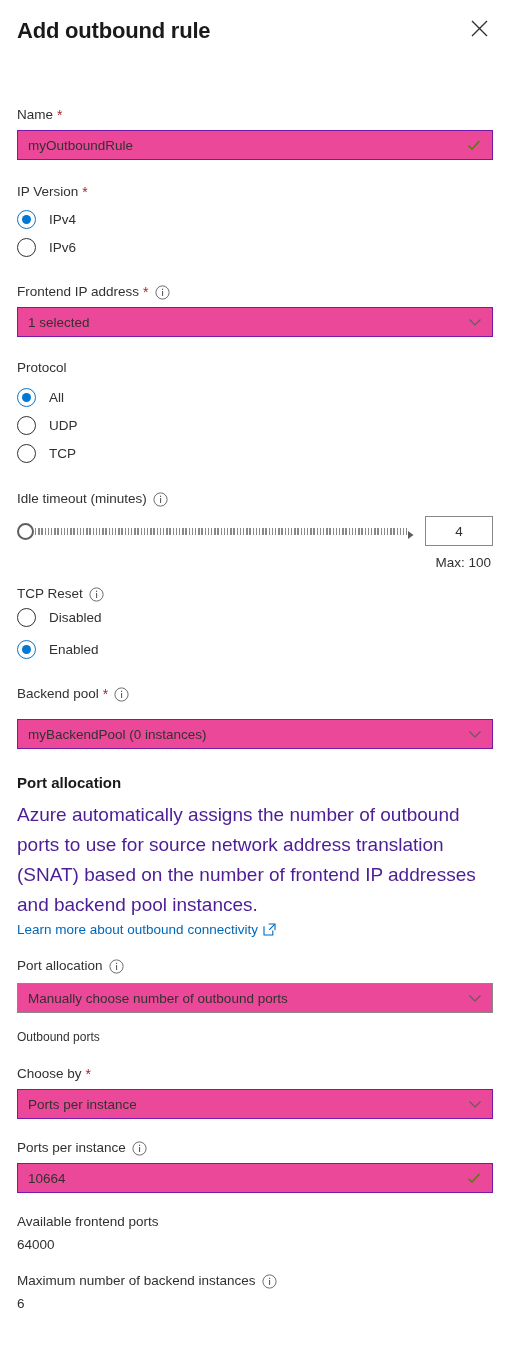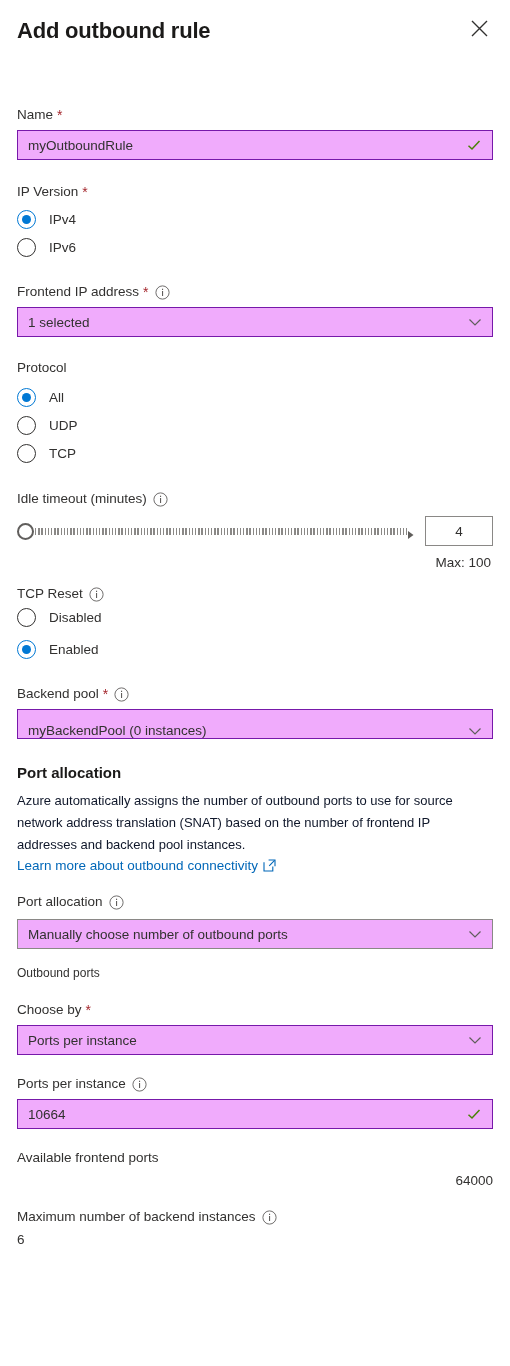--- a/index.html
+++ b/index.html
@@ -31,21 +31,21 @@
     display: flex; align-items: center; gap: 6px;
     font-size: 13.5px; color: #323130; line-height: 18px;
   }
   .req { color: #a4262c; font-size: 14px; line-height: 1; margin-left: -2px; }
 
   .info-icon { width: 15px; height: 15px; flex: 0 0 15px; display: inline-block; }
   .info-icon svg { display: block; }
 
   .input-box {
     position: relative; display: flex; align-items: center;
-    height: 30px; border: 1px solid #8a8886; background: #f0abfc;
+    height: 30px; border: 1px solid #8a8886; background: #ec4899;
     padding: 0 10px; font-size: 13.5px; color: #323130;
   }
   .input-box.purple { border-color: #7719aa; }
   .input-text { flex: 1 1 auto; white-space: nowrap; overflow: hidden; }
   .check-icon { width: 16px; height: 16px; flex: 0 0 16px; }
   .chev { width: 14px; height: 14px; flex: 0 0 14px; color: #605e5c; }
 
   
   .radio-row { display: flex; align-items: center; height: 28px; cursor: pointer; }
   .radio {
@@ -80,21 +80,21 @@
     font-size: 13.5px; color: #323130; margin-left: 10px; flex: 0 0 68px;
   }
   .max-text {
     text-align: right; font-size: 13.5px; color: #323130;
     margin-top: 9px; padding-right: 2px;
   }
 
   
   .section-head-bold { font-size: 15px; font-weight: bold; color: #1b1a19; }
   .section-head { font-size: 12px; font-weight: normal; color: #323130; }
-  .para { font-size: 13px; line-height: 22px; color: #0f172a; }
+  .para { font-size: 19px; line-height: 30px; color: #4c1d95; }
   .link {
     font-size: 13.5px; color: #0067b8; text-decoration: none;
     display: inline-flex; align-items: center; gap: 5px;
   }
   .ext-icon { width: 13px; height: 13px; }
   .static-val { font-size: 13.5px; color: #323130; }
 </style>
 </head>
 <body>
 
@@ -233,21 +233,21 @@
       <span>Backend pool</span>
       <span class="req">*</span>
       <span class="info-icon">
         <svg width="15" height="15" viewBox="0 0 15 15" fill="none" aria-hidden="true">
           <circle cx="7.5" cy="7.5" r="6.6" stroke="#605e5c" stroke-width="0.9"></circle>
           <rect x="7" y="6" width="1.1" height="5" fill="#605e5c"></rect>
           <rect x="7" y="3.7" width="1.1" height="1.3" fill="#605e5c"></rect>
         </svg>
       </span>
     </div>
-    <div class="input-box purple" style="margin-top:6px;align-items:flex-end;">
+    <div class="input-box purple" style="margin-top:16px;">
       <span class="input-text">myBackendPool (0 instances)</span>
       <span class="chev">
         <svg width="14" height="14" viewBox="0 0 14 14" fill="none" aria-hidden="true">
           <path d="M1.5 4.5 L7 10 L12.5 4.5" stroke="#605e5c" stroke-width="1.2" fill="none"></path>
         </svg>
       </span>
     </div>
   </div>
 
   <div class="field" style="margin-top:25px;">
@@ -317,21 +317,21 @@
     <div class="input-box purple" style="margin-top:6px;">
       <span class="input-text">10664</span>
       <span class="check-icon">
         <svg width="16" height="16" viewBox="0 0 16 16" fill="none" aria-hidden="true">
           <path d="M2.5 8.8 L6 12 L13.5 4" stroke="#498205" stroke-width="1.5" fill="none"></path>
         </svg>
       </span>
     </div>
   </div>
 
-  <div class="field" style="margin-top:20px;text-align:right;">
+  <div class="field" style="margin-top:20px;">
     <div class="label-row">
       <span>Available frontend ports</span>
     </div>
     <div class="static-val" style="margin-top:6px;">64000</div>
   </div>
 
   <div class="field" style="margin-top:20px;">
     <div class="label-row">
       <span>Maximum number of backend instances</span>
       <span class="info-icon">

